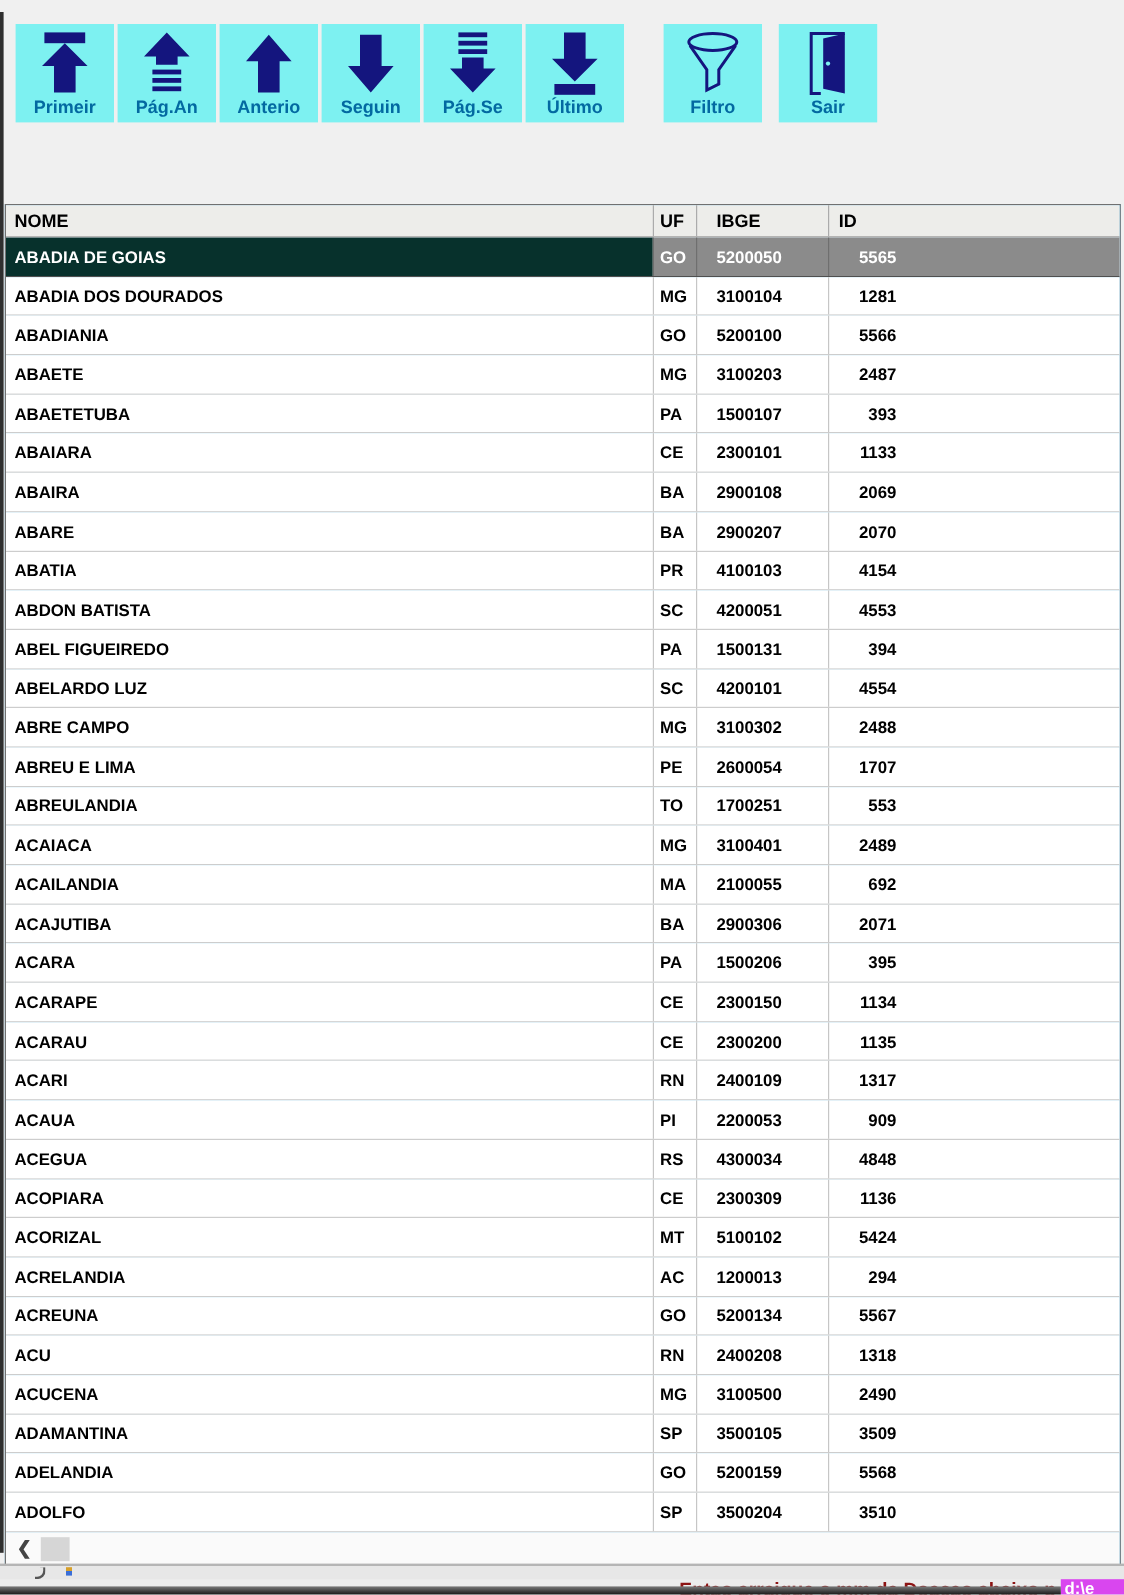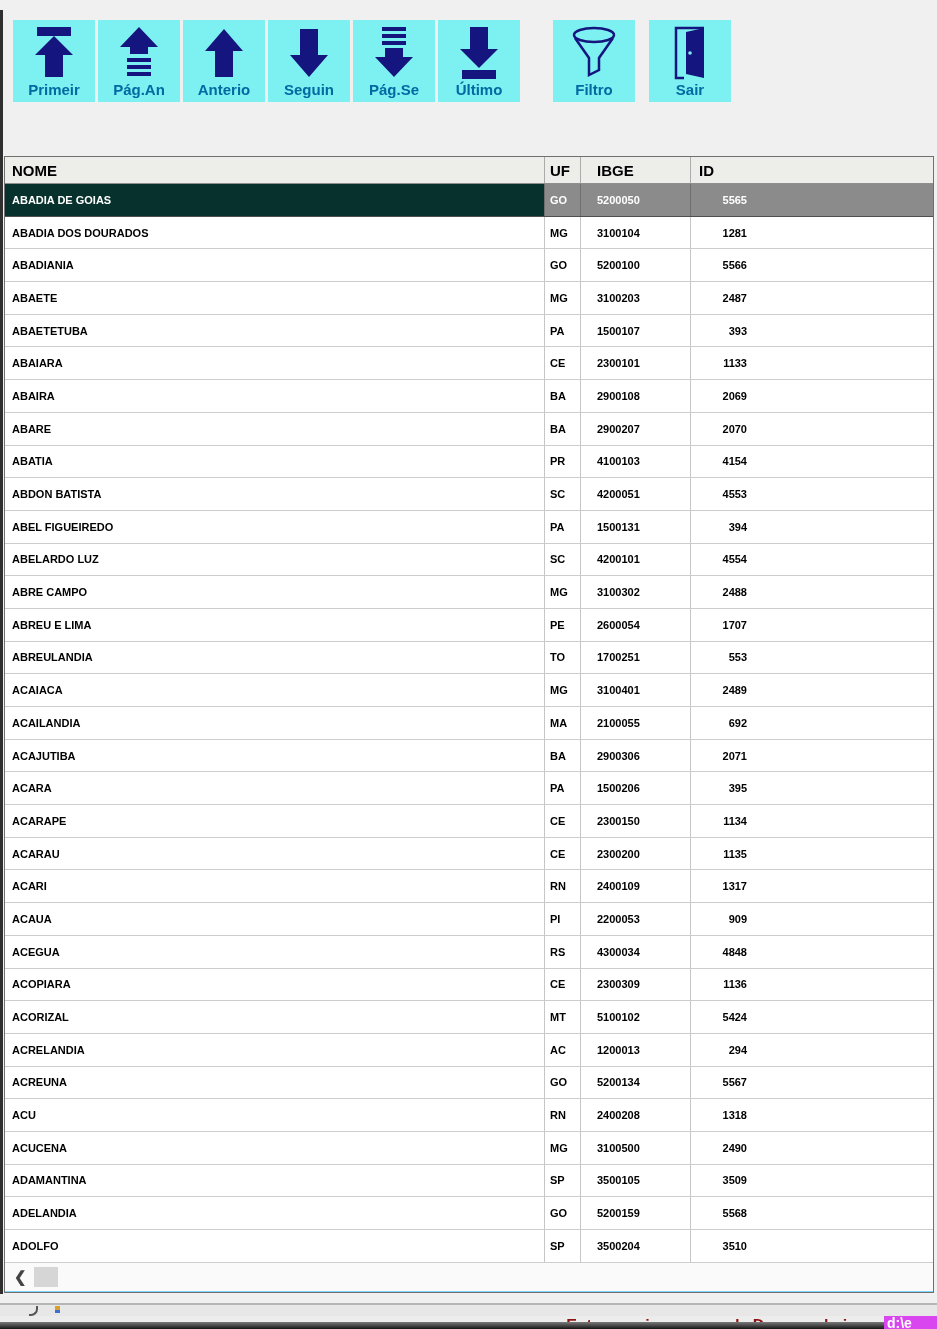--- a/index.html
+++ b/index.html
@@ -13,27 +13,27 @@
           display:flex;flex-direction:column;align-items:center;justify-content:flex-end;
           overflow:hidden;cursor:pointer;}
   .tb-btn + .tb-btn{margin-left:3px;}
   .tb-btn.gap-lg{margin-left:33px;}
   .tb-btn.gap-md{margin-left:14px;}
   .tb-ico{height:56px;display:flex;align-items:center;justify-content:center;color:#14157E;}
   .tb-lbl{font-weight:bold;font-size:15px;line-height:18px;color:#0369a1;white-space:nowrap;
           max-width:80px;overflow:hidden;}
 
   
-  .grid{position:absolute;left:4px;top:156px;width:930px;height:1137px;background:#7dd3fc;
+  .grid{position:absolute;left:4px;top:170px;width:930px;height:1137px;background:#7dd3fc;
         border:1px solid #707070;box-sizing:border-box;}
   .grid-header{display:flex;height:27px;background:#EDEDEA;border-bottom:1px solid #8f8f8f;
                box-sizing:border-box;font-weight:bold;font-size:15px;color:#000;}
   .hcell{display:flex;align-items:center;height:100%;box-sizing:border-box;}
   .grid-row{display:flex;height:32.7px;border-bottom:1px solid #CDCDCD;box-sizing:border-box;
-            font-weight:bold;font-size:11px;color:#000;background:#fff;}
+            font-weight:bold;font-size:14px;color:#000;background:#fff;}
   .cell{display:flex;align-items:center;height:100%;box-sizing:border-box;white-space:nowrap;overflow:hidden;}
   .c-nome{width:539px;padding-left:7px;}
   .c-uf{width:36px;padding-left:5px;border-left:1px solid #C6C6C6;}
   .c-ibge{width:110px;padding-left:16px;border-left:1px solid #C6C6C6;}
   .c-id{flex:1;border-left:1px solid #C6C6C6;}
   .c-id .num{display:inline-block;width:56px;text-align:right;}
   .hcell.c-id{padding-left:8px;}
   .grid-header .c-uf,.grid-header .c-ibge,.grid-header .c-id{border-left:1px solid #ABABAB;}
   .grid-row.selected{border-bottom:1px solid #4f4f4f;}
   .grid-row.selected .c-nome{background:#07312C;color:#fff;}

